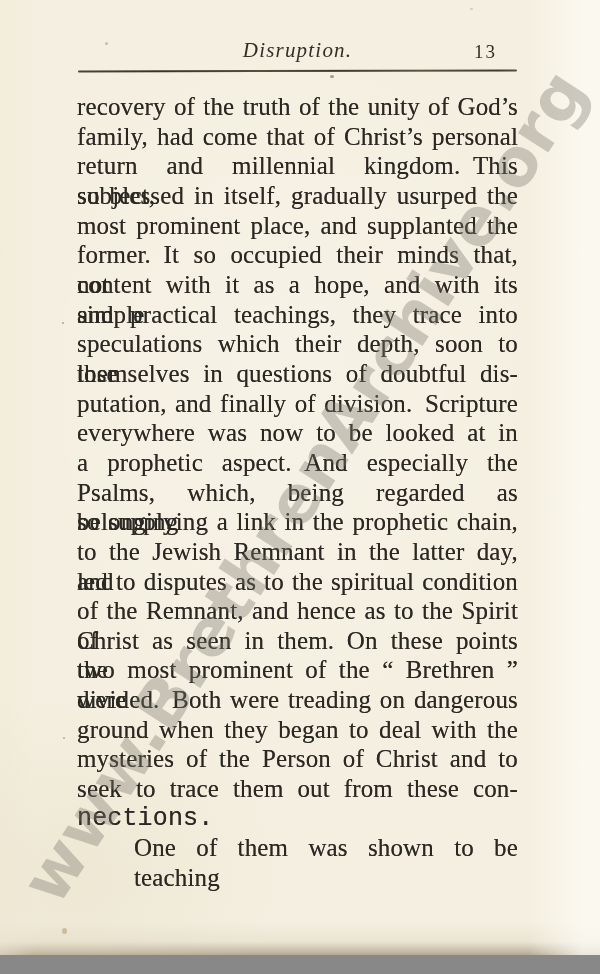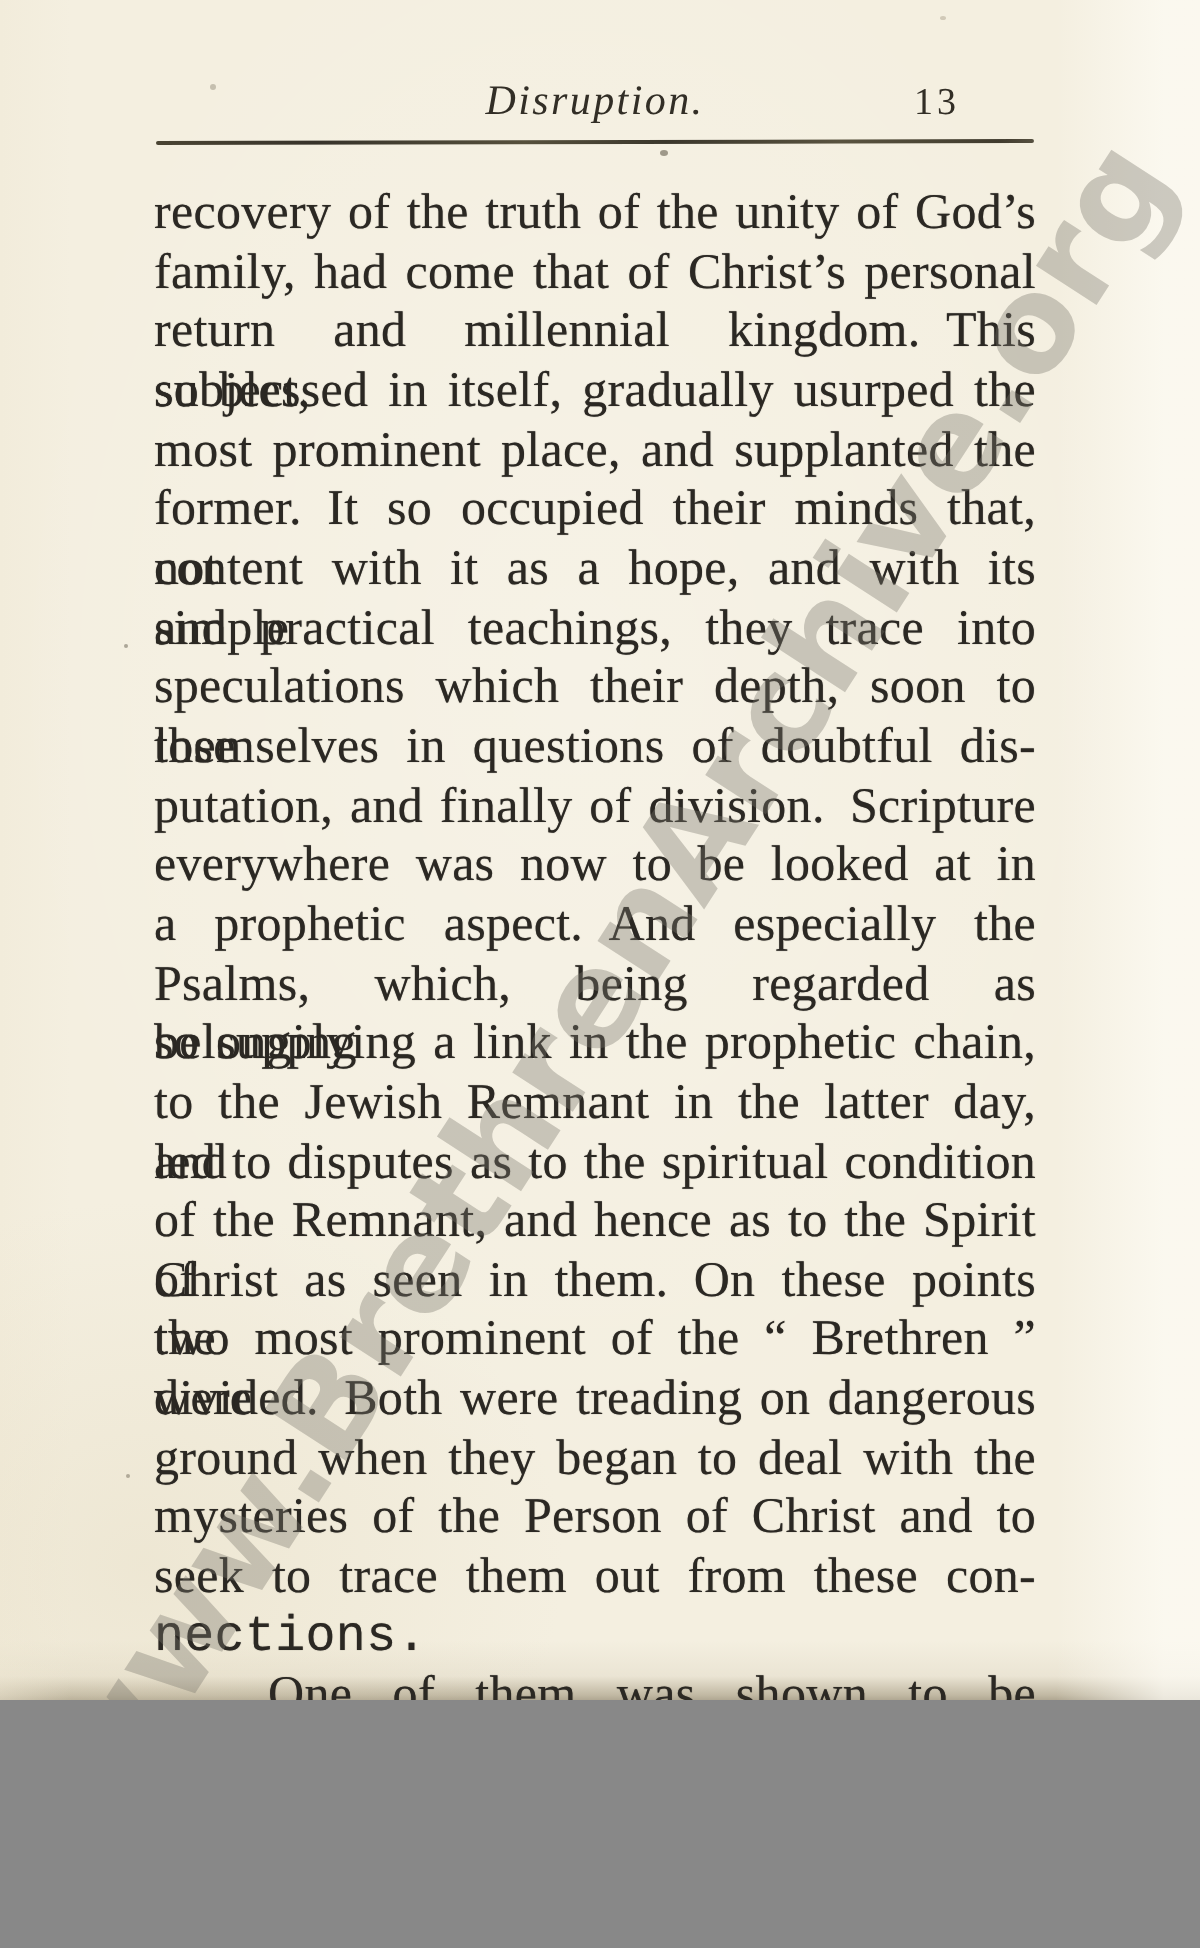--- a/index.html
+++ b/index.html
@@ -6,21 +6,21 @@
     --paper:#f4efe0;
     --ink:#2b2823;
     --rule-color:#45402f;
     --wm-color:#7a776d;
     --lh:29.66px;
   }
   html,body{margin:0;padding:0;}
   body{background:#888;}
   .page{
     position:relative;
-    width:600px;height:850px;
+    width:600px;height:955px;
     margin:0;
     background-color:var(--paper);
     background-image:
       radial-gradient(ellipse 420px 600px at 48% 40%, rgba(255,255,255,0.20), rgba(255,255,255,0) 70%),
       radial-gradient(ellipse 300px 260px at 12% 92%, rgba(226,216,188,0.35), rgba(226,216,188,0) 70%),
       linear-gradient(to right, rgba(240,233,214,0.5) 0%, rgba(240,233,214,0) 6%, rgba(255,255,255,0) 88%, rgba(253,251,244,0.75) 97%),
       linear-gradient(to bottom, rgba(0,0,0,0) 96.5%, rgba(150,135,103,0.10) 98.6%, rgba(132,119,90,0.45) 99.7%, rgba(120,108,82,0.55) 100%);
     overflow:hidden;
     font-family:"Liberation Serif", serif;
     color:var(--ink);
@@ -29,21 +29,21 @@
     position:absolute;left:78px;top:38px;width:439px;height:24px;
     text-align:center;
   }
   .head-title{
     font-style:italic;
     font-size:21px;
     letter-spacing:1.2px;
     color:#322e26;
   }
   .page-number{
-    position:absolute;top:41px;right:120px;
+    position:absolute;top:41px;right:103px;
     font-size:19px;letter-spacing:2px;
     color:#322e26;
     font-variant-numeric:oldstyle-nums;
   }
   .head-rule{
     position:absolute;left:78px;top:70px;width:439px;height:2px;
     background:linear-gradient(to right,
       #4a4433 0%, #37332a 18%, #56503c 42%, #3b372c 58%, #59533f 78%, #403b2e 96%, #565040 100%);
     border-radius:1px;
     transform:rotate(-0.12deg);

